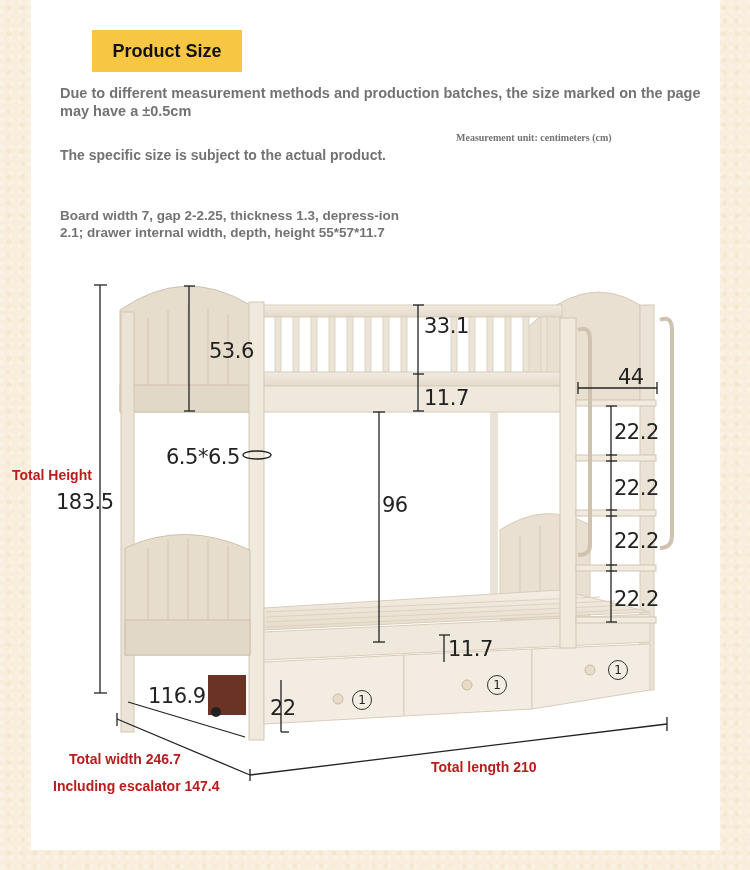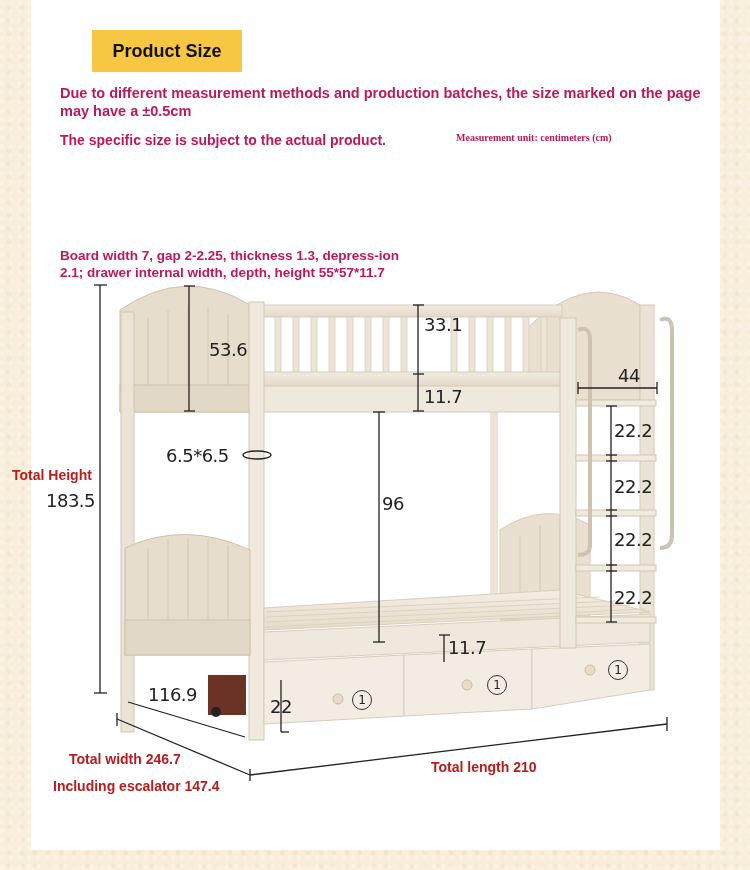--- a/index.html
+++ b/index.html
@@ -20,31 +20,31 @@
     position: absolute; left: 31px; top: 0; width: 689px; height: 850px;
     background: #ffffff;
   }
   .badge {
     position: absolute; left: 60px; top: 30px; width: 150px; height: 42px;
     background: #f7c744;
     display: flex; align-items: center; justify-content: center;
     font-weight: bold; font-size: 18px; color: #111; margin-left: 32px;
   }
   .note {
-    position: absolute; font-weight: bold; font-size: 14.5px; line-height: 18px; color: #be185d;
+    position: absolute; font-weight: bold; font-size: 14.5px; line-height: 18px; color: #737373;
   }
   .note-1 { left: 60px; top: 84px; width: 670px; }
-  .note-2 { left: 60px; top: 131px; font-size: 14px; }
+  .note-2 { left: 60px; top: 146px; font-size: 14px; }
   .note-3 { left: 456px; top: 129px; font-size: 10px; font-family: Liberation Serif, serif; }
-  .spec { left: 60px; top: 207px; width: 350px; font-size: 13.5px; line-height: 17px; margin-top: 40px; }
+  .spec { left: 60px; top: 207px; width: 350px; font-size: 13.5px; line-height: 17px; }
 
   .drawing { position: absolute; left: 0; top: 270px; width: 750px; height: 520px; }
 
   .dim {
-    position: absolute; font-size: 18px; color: #222; font-weight: normal;
+    position: absolute; font-size: 21px; color: #222; font-weight: normal;
     font-family: "DejaVu Sans", sans-serif; letter-spacing: -0.5px;
   }
   .dim-label { position: absolute; font-weight: bold; font-size: 14px; color: #b91c1c; }
   .drawer-num {
     position: absolute; width: 18px; height: 18px; border: 1.3px solid #333; border-radius: 50%;
     font-size: 12px; text-align: center; line-height: 18px; color: #222;
     font-family: "DejaVu Sans", sans-serif;
   }
 </style>
 </head>
@@ -208,21 +208,21 @@
     <line x1="117" y1="719" x2="250" y2="775"></line>
     <line x1="117" y1="713" x2="117" y2="726"></line>
     <line x1="250" y1="769" x2="250" y2="781"></line>
 
     <line x1="250" y1="775" x2="667" y2="724"></line>
     <line x1="667" y1="717" x2="667" y2="731"></line>
   </g>
 </svg>
 
 <div class="dim-label" style="left:12px; top:467px;">Total Height</div>
-<div class="dim" style="left:46px; top:490px;">183.5</div>
+<div class="dim" style="left:56px; top:490px;">183.5</div>
 <div class="dim" style="left:193px; top:339px;margin-left:16px;">53.6</div>
 <div class="dim" style="left:166px; top:445px;">6.5*6.5</div>
 <div class="dim" style="left:424px; top:314px;">33.1</div>
 <div class="dim" style="left:424px; top:386px;">11.7</div>
 <div class="dim" style="left:618px; top:365px;">44</div>
 <div class="dim" style="left:614px; top:420px;">22.2</div>
 <div class="dim" style="left:614px; top:476px;">22.2</div>
 <div class="dim" style="left:614px; top:529px;">22.2</div>
 <div class="dim" style="left:614px; top:587px;">22.2</div>
 <div class="dim" style="left:382px; top:493px;">96</div>

